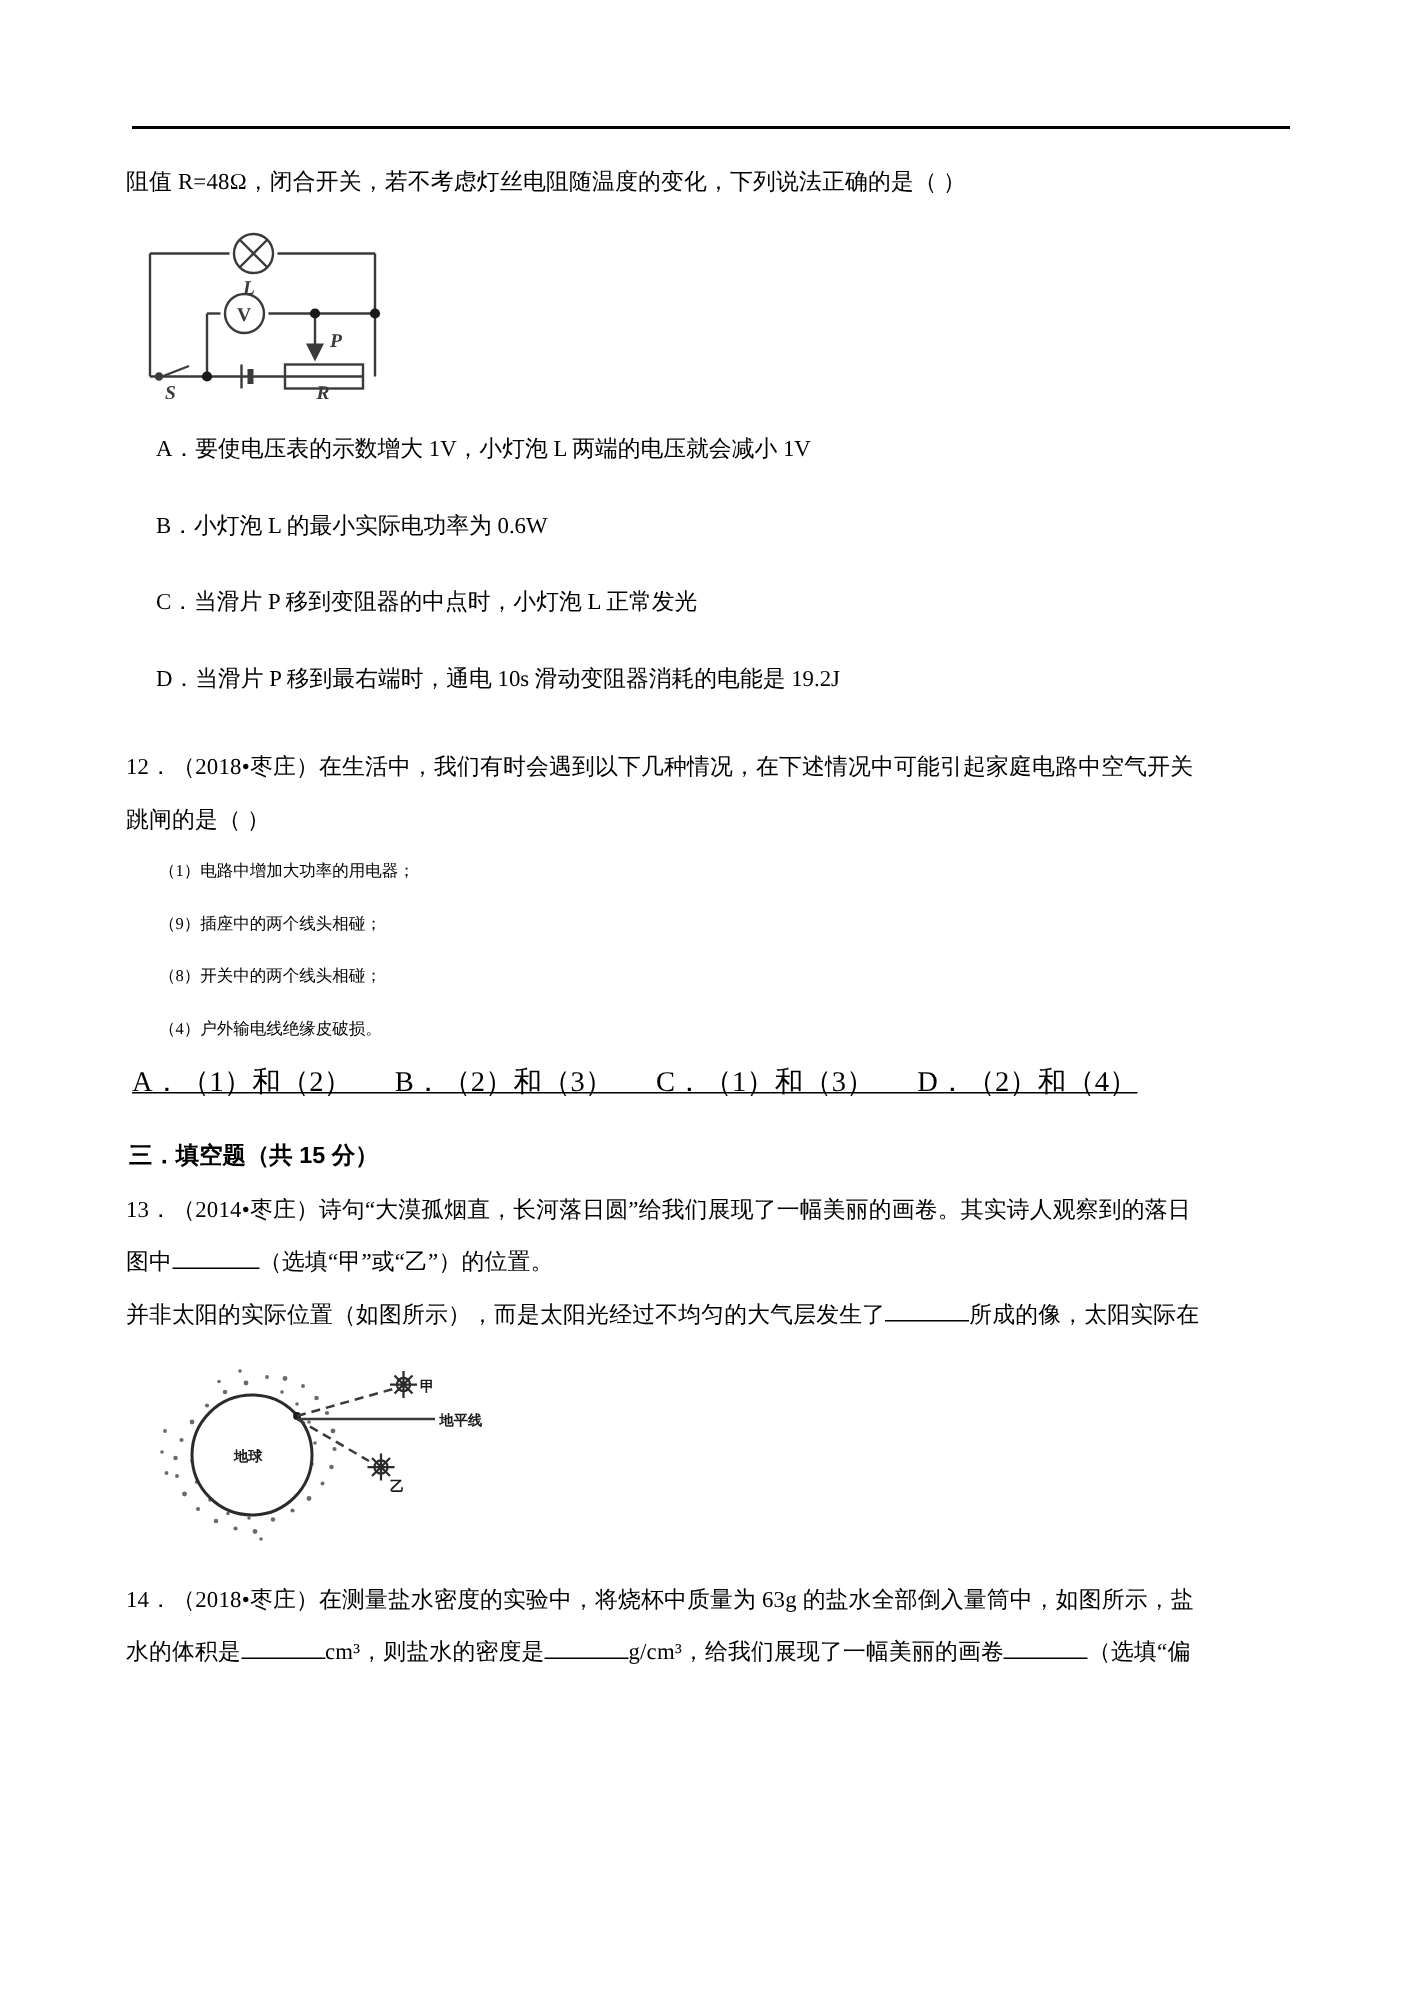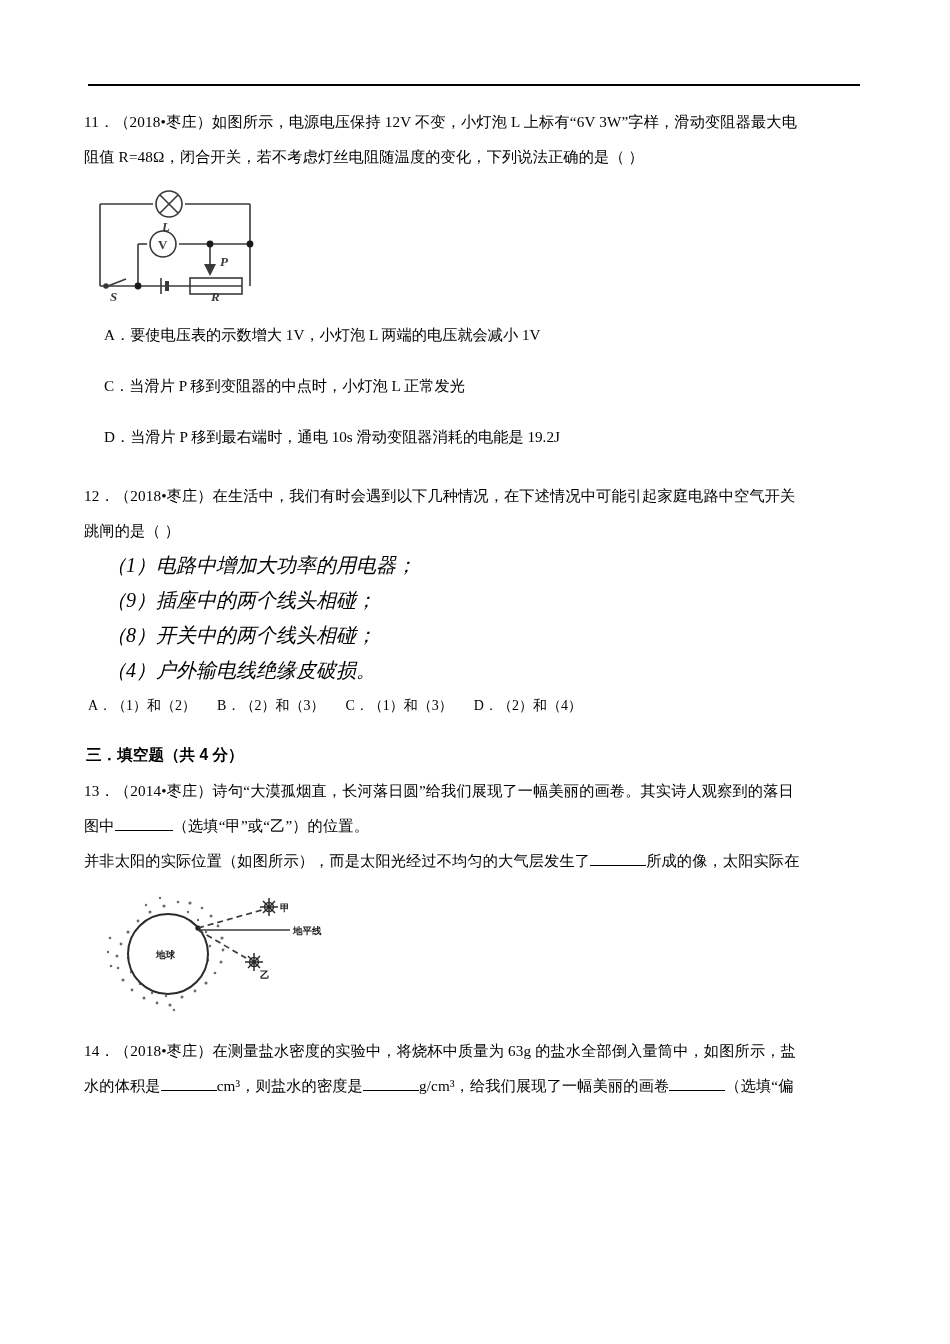--- a/index.html
+++ b/index.html
@@ -48,32 +48,32 @@
     margin: 0;
   }
 
   .opt {
     font-size: 15.2px;
     line-height: 35px;
     margin: 16px;
     padding-left: 4px;
   }
   .opt-row {
-    font-size: 14px;
+    font-size: 19px;
     line-height: 35px;
     margin: 0;
     padding-left: 4px;
     white-space: pre;
+    text-decoration: underline;
   }
   .sub-item {
-    font-size: 20px;
+    font-size: 11px;
     line-height: 35px;
     margin: 0;
     padding-left: 22px;
-    font-style: italic;
   }
 
   .section-head {
     font-size: 15.6px;
     font-weight: bold;
     line-height: 36px;
     margin: 0;
     padding-left: 2px;
     font-family: "Liberation Sans", "DejaVu Sans", sans-serif;
   }
@@ -119,21 +119,20 @@
 </head>
 <body>
 
 <div class="page">
 
   <div class="top-rule"></div>
 
   <div class="content">
 
     <div class="q-block">
-      <p class="para">11．（2018•枣庄）如图所示，电源电压保持 12V 不变，小灯泡 L 上标有“6V 3W”字样，滑动变阻器最大电</p>
       <p class="para">阻值 R=48Ω，闭合开关，若不考虑灯丝电阻随温度的变化，下列说法正确的是（       ）</p>
 
       <div class="fig-circuit">
         <svg width="270" height="115" viewBox="0 0 270 115">
           <g fill="none" stroke="#3a3a3a" stroke-width="1.6">
 
             <path d="M10 18 L10 100"></path>
 
             <path d="M10 18 L63 18"></path>
 
@@ -178,41 +177,42 @@
 
           <rect x="100" y="92" width="52" height="16" fill="none" stroke="#3a3a3a" stroke-width="1.6"></rect>
 
           <path d="M114 78 L126 78 L120 90 Z" fill="#3a3a3a" stroke="none"></path>
           <text class="lbl" x="130" y="80" fill="#3a3a3a">P</text>
           <text class="lbl" x="121" y="115" fill="#3a3a3a">R</text>
         </svg>
       </div>
 
       <p class="opt">A．要使电压表的示数增大 1V，小灯泡 L 两端的电压就会减小 1V</p>
+      <p class="opt">B．小灯泡 L 的最小实际电功率为 0.6W</p>
       <p class="opt">C．当滑片 P 移到变阻器的中点时，小灯泡 L 正常发光</p>
       <p class="opt">D．当滑片 P 移到最右端时，通电 10s 滑动变阻器消耗的电能是 19.2J</p>
     </div>
 
     <div class="gap-sm"></div>
 
     <div class="q-block">
       <p class="para">12．（2018•枣庄）在生活中，我们有时会遇到以下几种情况，在下述情况中可能引起家庭电路中空气开关</p>
       <p class="para">跳闸的是（       ）</p>
 
       <p class="sub-item">（1）电路中增加大功率的用电器；</p>
       <p class="sub-item">（9）插座中的两个线头相碰；</p>
       <p class="sub-item">（8）开关中的两个线头相碰；</p>
       <p class="sub-item">（4）户外输电线绝缘皮破损。</p>
 
       <p class="opt-row">A．（1）和（2）      B．（2）和（3）      C．（1）和（3）      D．（2）和（4）</p>
     </div>
 
     <div class="gap-md"></div>
 
-    <p class="section-head">三．填空题（共 4 分）</p>
+    <p class="section-head">三．填空题（共 15 分）</p>
 
     <div class="q-block">
       <p class="para">13．（2014•枣庄）诗句“大漠孤烟直，长河落日圆”给我们展现了一幅美丽的画卷。其实诗人观察到的落日</p>
       <p class="para">
         <span>图中</span><span class="blank w2"></span><span>（选填“甲”或“乙”）的位置。</span>
       </p>
       <p class="para">
         <span>并非太阳的实际位置（如图所示），而是太阳光经过不均匀的大气层发生了</span><span class="blank w1"></span><span>所成的像，太阳实际在</span>
       </p>
 

